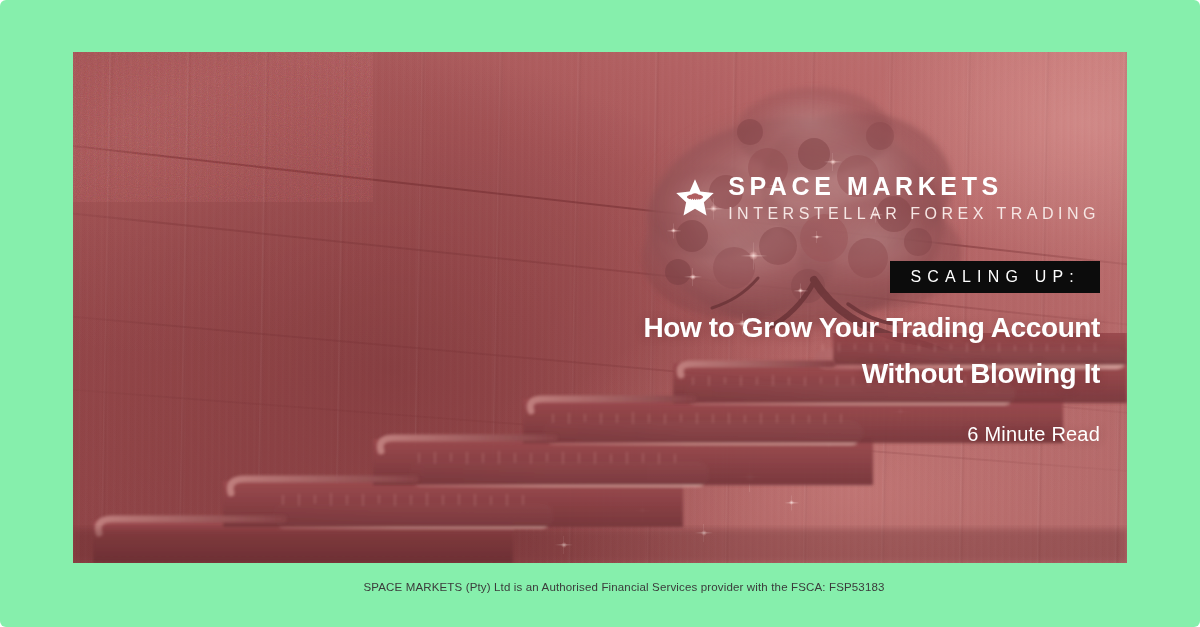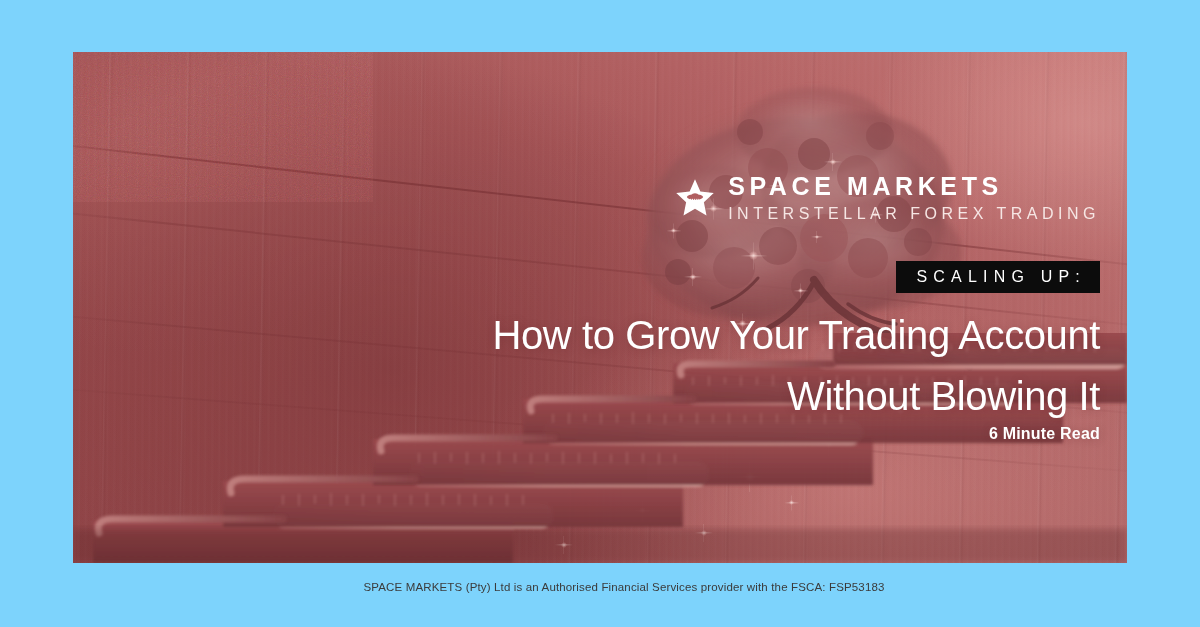--- a/index.html
+++ b/index.html
@@ -2,21 +2,21 @@
 <html><head>
 <meta charset="utf-8">
 <style>
   * { margin:0; padding:0; box-sizing:border-box; }
   html, body {
     width:1200px; height:627px;
     background:#ffffff;
     font-family:"Liberation Sans", sans-serif;
     overflow:hidden;
   }
-  .page { position:relative; width:1200px; height:627px; background:#7dd3fc; }
+  .page { position:relative; width:1200px; height:627px; background:#86efac;border-radius:6px; }
 
   
   .hero {
     position:absolute;
     left:73px; top:52px;
     width:1054px; height:511px;
     overflow:hidden;
     background:#b05f61;
   }
 
@@ -133,38 +133,38 @@
   }
   .brand-tag {
     color:#f6e6e4; font-size:16px; line-height:1;
     letter-spacing:4.5px; margin-top:7px; font-weight:400;
   }
 
   .eyebrow-row { margin-top:39px; display:flex; justify-content:flex-end; }
   .eyebrow {
     background:#0c0c0c; color:#ffffff;
     font-size:16px; letter-spacing:6.2px; font-weight:400;
-    padding:7px 14px 7px 20px; line-height:1.15;
+    padding:7px 20px 7px 20px; line-height:1.15;
     display:inline-block;
   }
 
   .headline {
     margin-top:17px;
     color:#ffffff;
-    font-weight:400;
-    font-size:40px;
+    font-weight:700;
+    font-size:28px;
     line-height:1.26;
     letter-spacing:-0.4px;
     text-shadow:0 1px 10px rgba(96,36,40,0.33);
   }
   .subline {
-    margin-top:4px;
+    margin-top:32px;
     color:#ffffff;
-    font-weight:700;
-    font-size:16px;
+    font-weight:400;
+    font-size:20px;
     letter-spacing:0.2px;
     text-shadow:0 1px 8px rgba(96,36,40,0.30);
   }
 
   
   .caption {
     position:absolute;
     left:0; right:0; top:581px;
     text-align:center;
     color:#3b3b3b;

